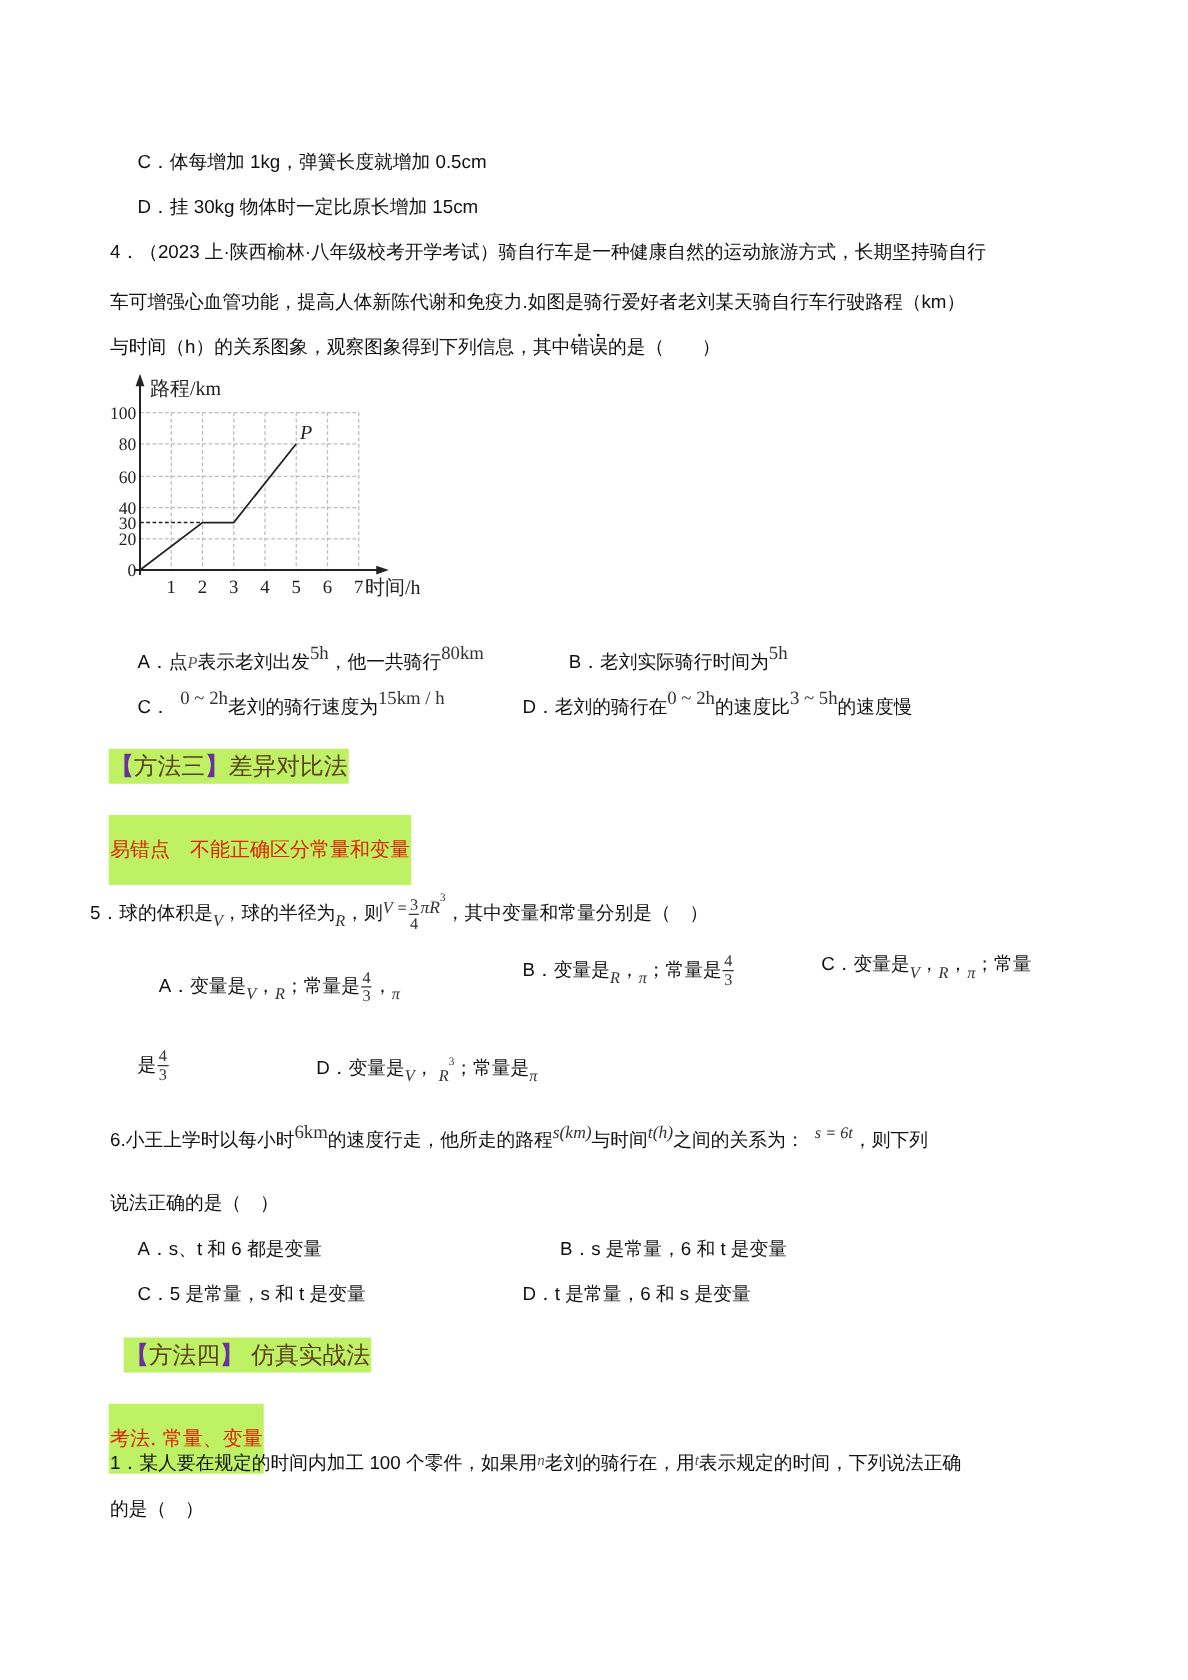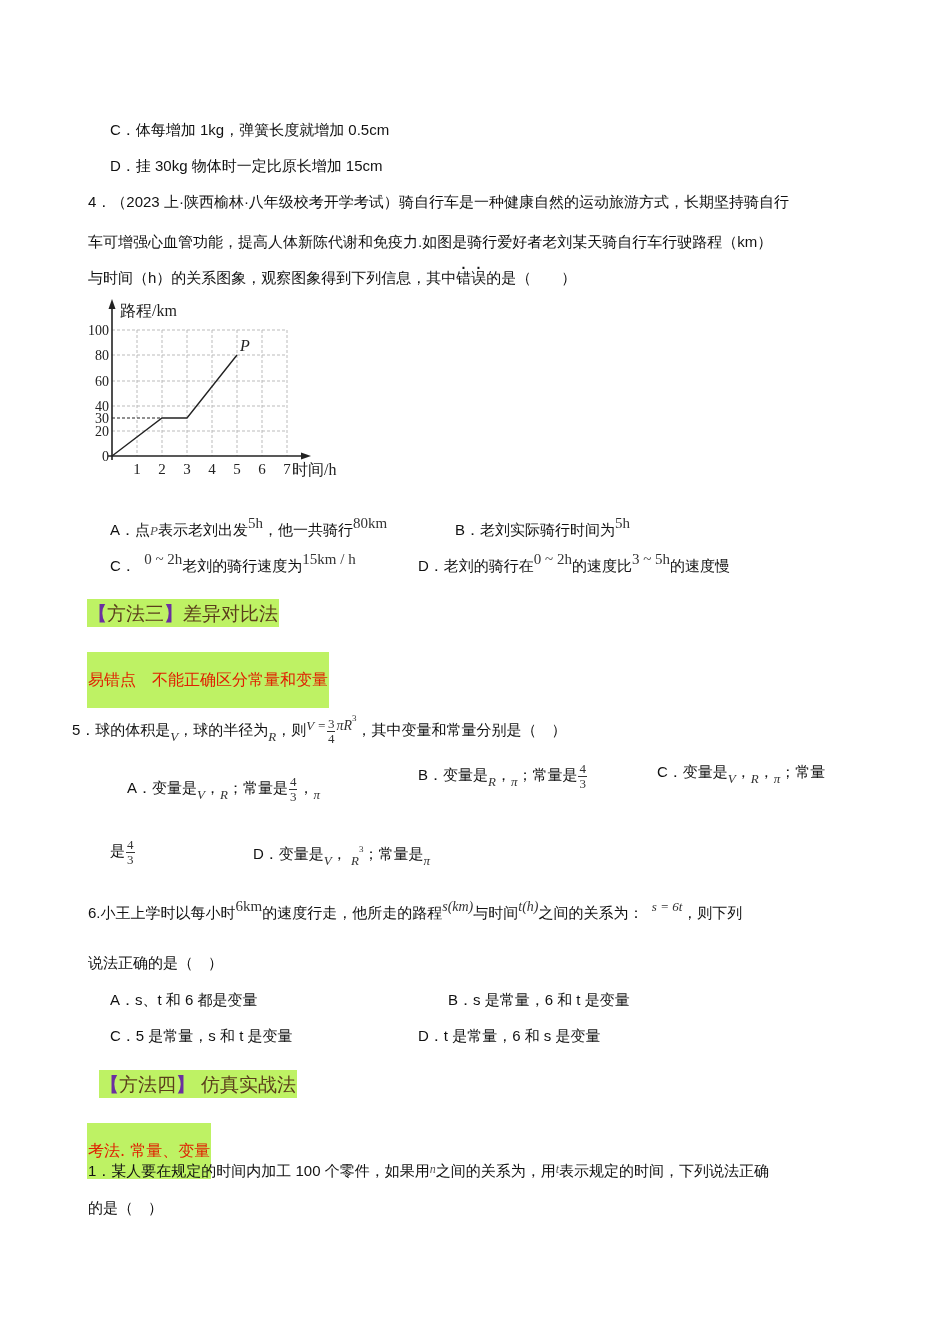--- a/index.html
+++ b/index.html
@@ -141,15 +141,15 @@
 <div class="line" style="left:418px;top:1026px;">
   <span>D．</span><span>t 是常量，6 和 s 是变量</span>
 </div>
 
 <div class="line h1 hl" style="left:99px;top:1070px;line-height:24px;">
   <span class="br">【</span><span>方法四</span><span class="br">】</span>&nbsp;<span>仿真实战法</span>
 </div>
 <div class="line h2 hl" style="left:87px;top:1123px;">考法. 常量、变量</div>
 
 <div class="line" style="left:88px;top:1161px;">
-  <span>1．</span><span>某人要在规定的时间内加工 100 个零件，如果用</span><span class="math it gray" style="font-size:12px;position:relative;top:-3px;">n</span><span>之间的关系为，用</span><span class="math it gray" style="font-size:12px;position:relative;top:-3px;">t</span><span>表示规定的时间，下列说法正确</span>
+  <span>1．</span><span>某人要在规定的时间内加工 100 个零件，如果用</span><span class="math it gray" style="font-size:12px;position:relative;top:-3px;">n</span><span>老刘的骑行在，用</span><span class="math it gray" style="font-size:12px;position:relative;top:-3px;">t</span><span>表示规定的时间，下列说法正确</span>
 </div>
 <div class="line" style="left:88px;top:1198px;">的是（　）</div>
 
 </body></html>

